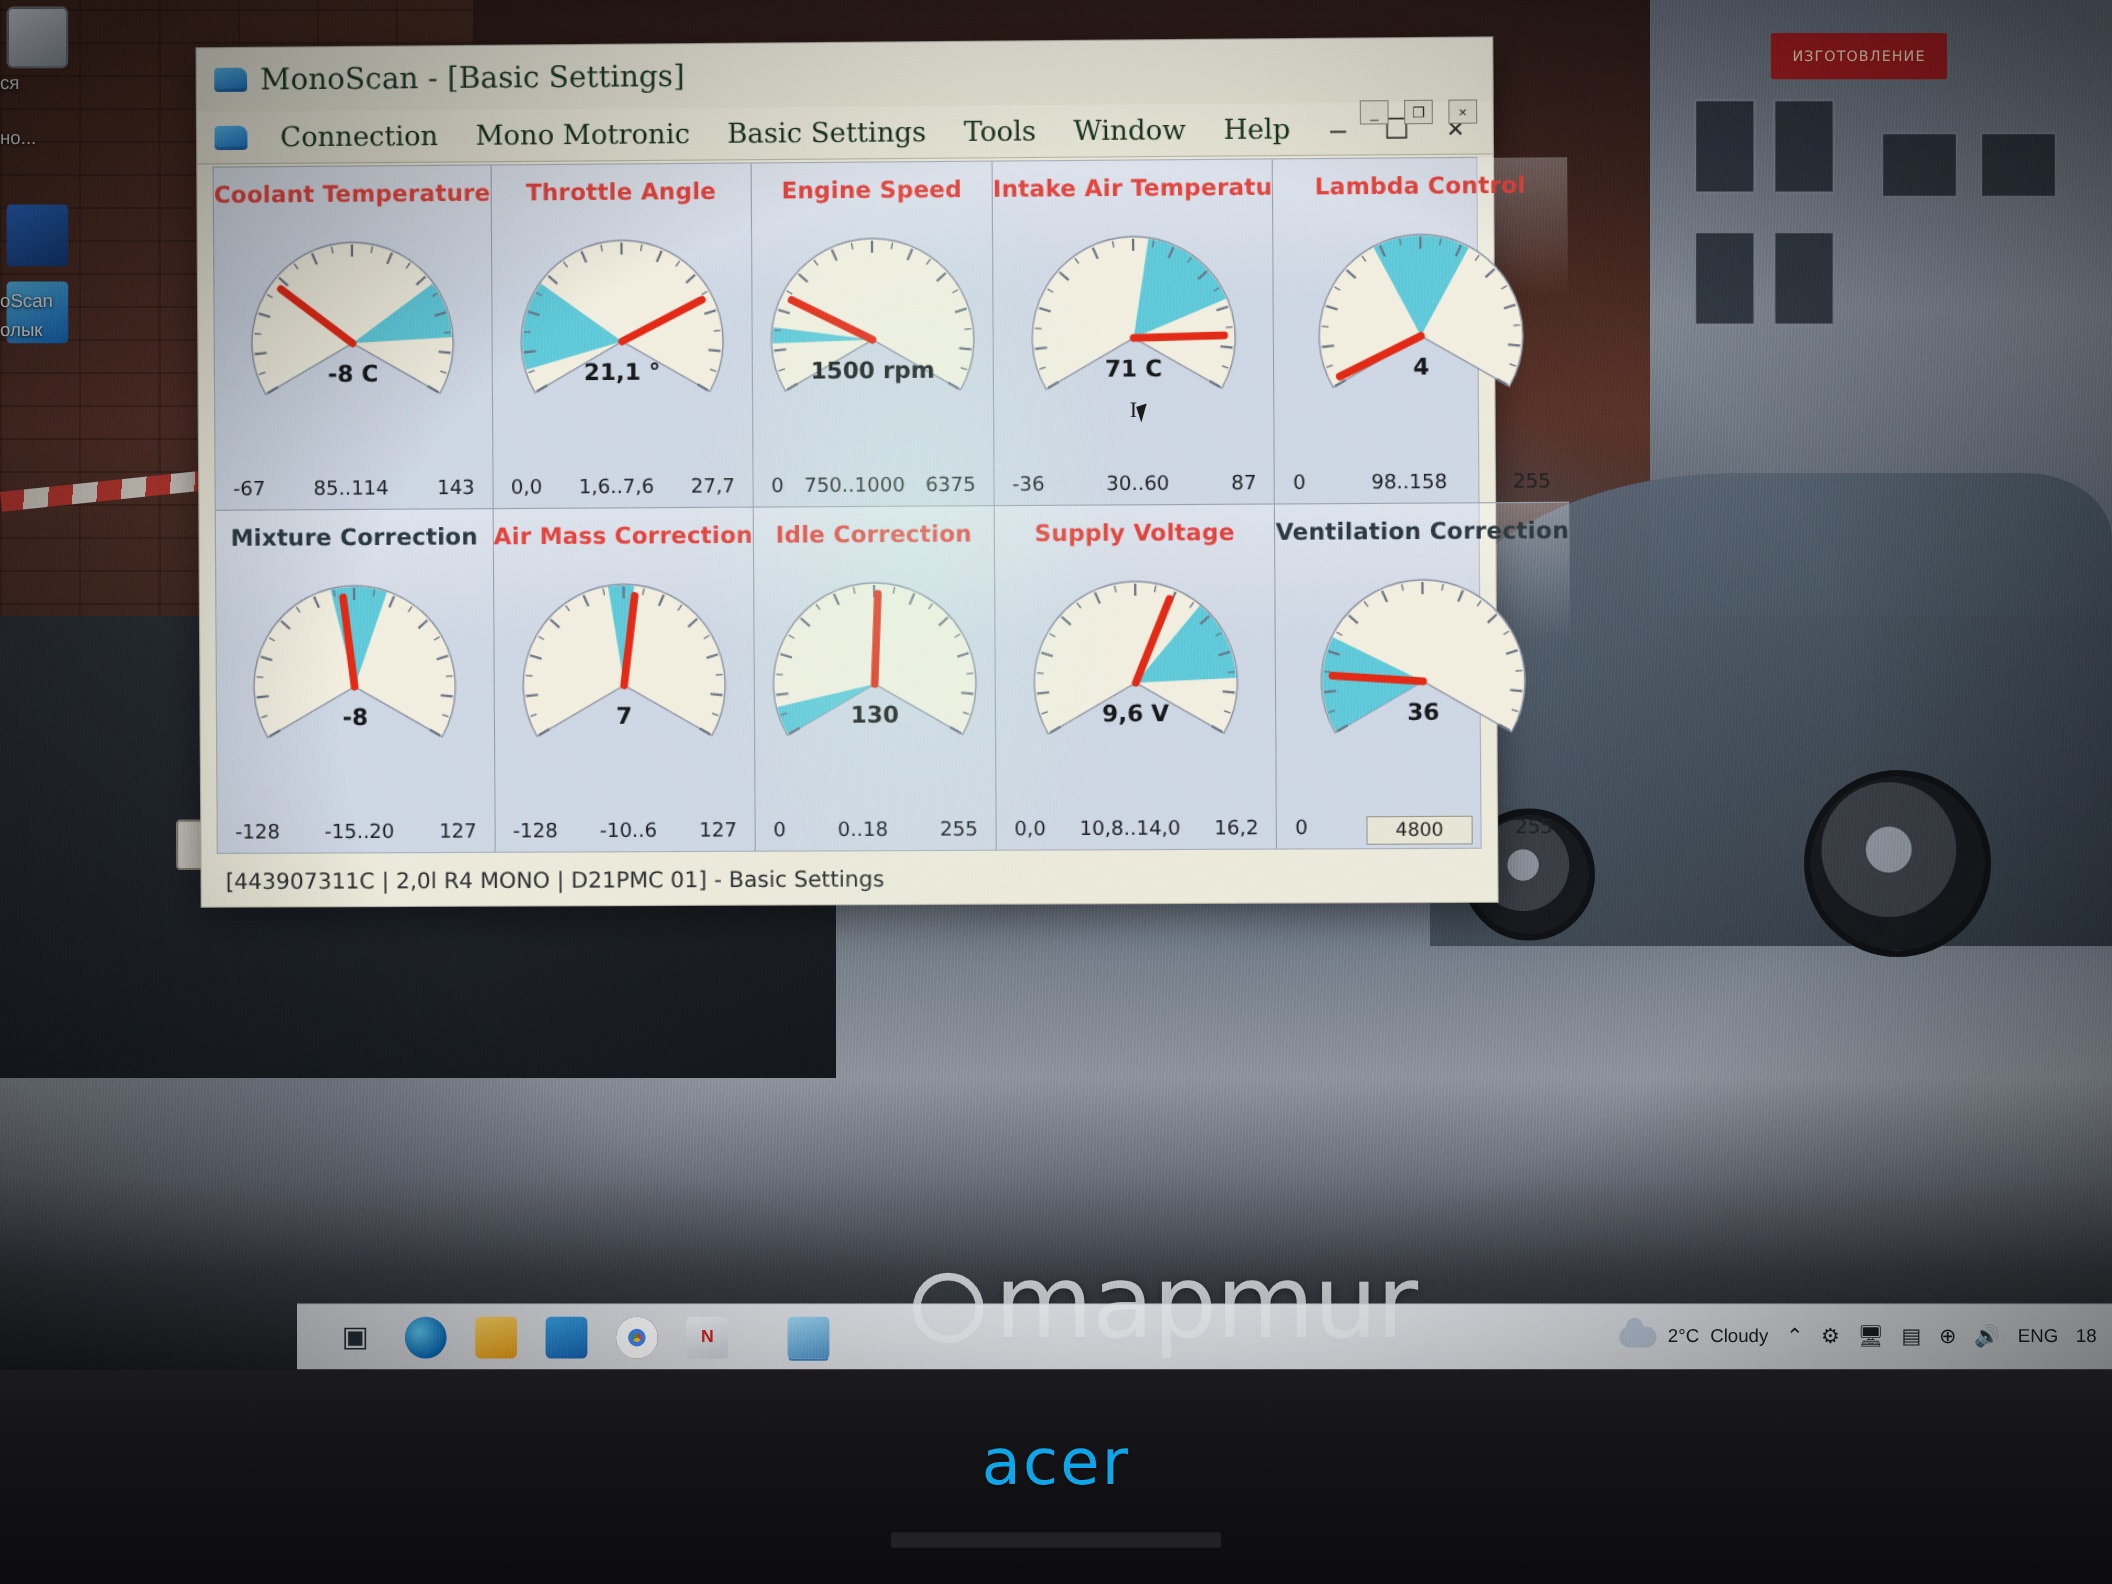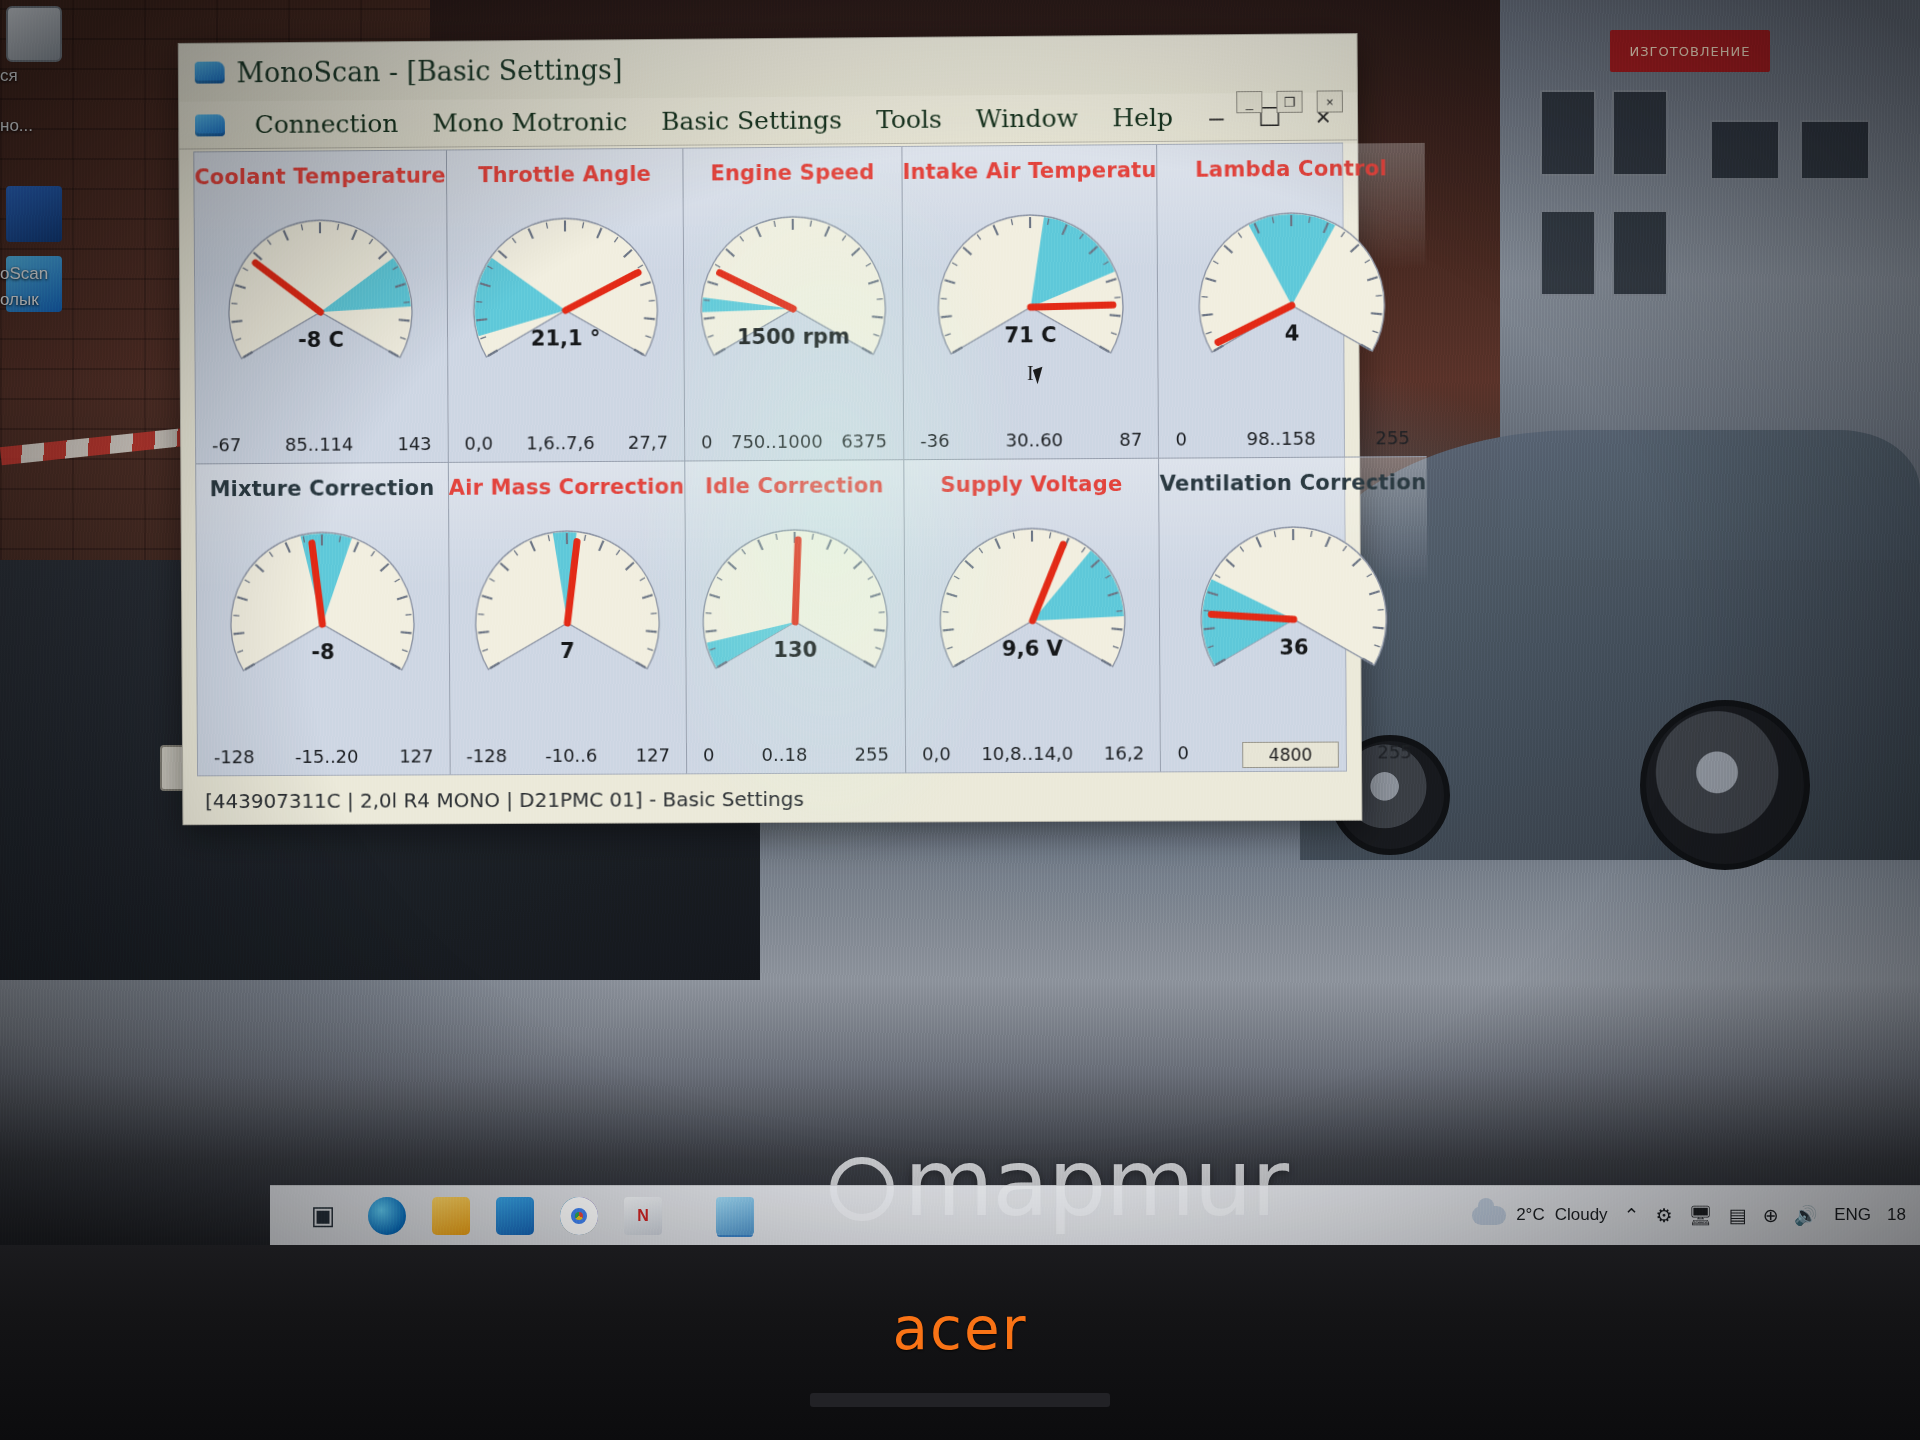--- a/index.html
+++ b/index.html
@@ -19,21 +19,21 @@
   
   #bezel-bottom {
     position: absolute; left: 0; right: 0; top: 1245px; height: 195px;
     background: linear-gradient(180deg,#1b1b1e 0%, #141416 35%, #0c0c0e 100%);
   }
   #acer-logo {
     position: absolute; left: 50%; transform: translateX(-50%);
     top: 1295px;
     font-family: "DejaVu Sans", sans-serif;
     font-size: 58px; letter-spacing: 2px;
-    color: #f97316;
+    color: #0ea5e9;
     font-weight: 400;
     text-shadow: 0 1px 2px rgba(0,0,0,.8);
   }
   #acer-strip {
     position: absolute; left: 50%; transform: translateX(-50%);
     top: 1393px; width: 300px; height: 14px;
     background: #222226; border-radius: 3px;
   }
 
   

